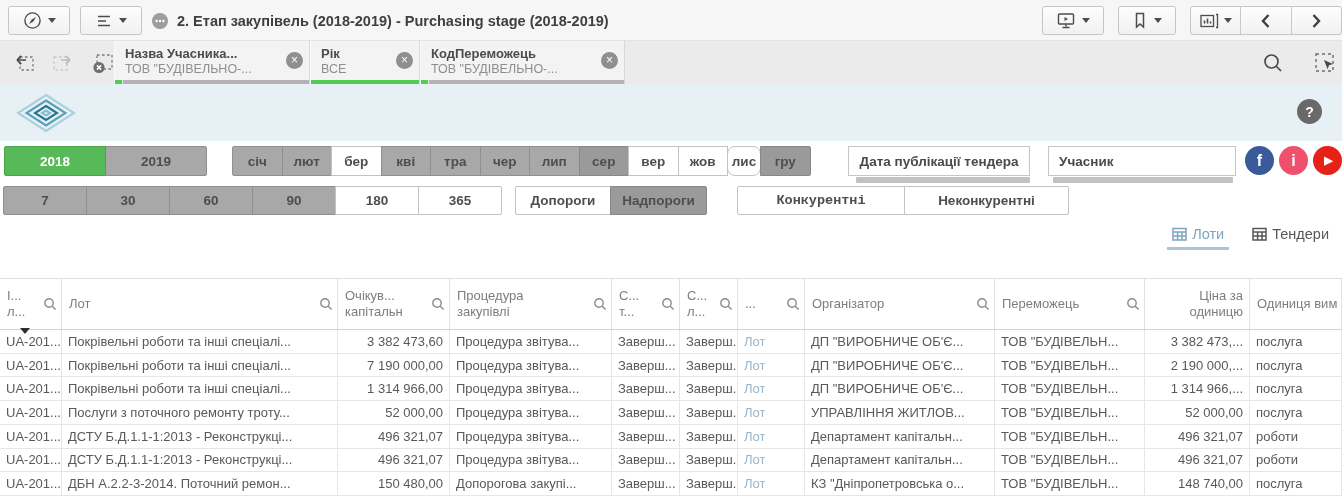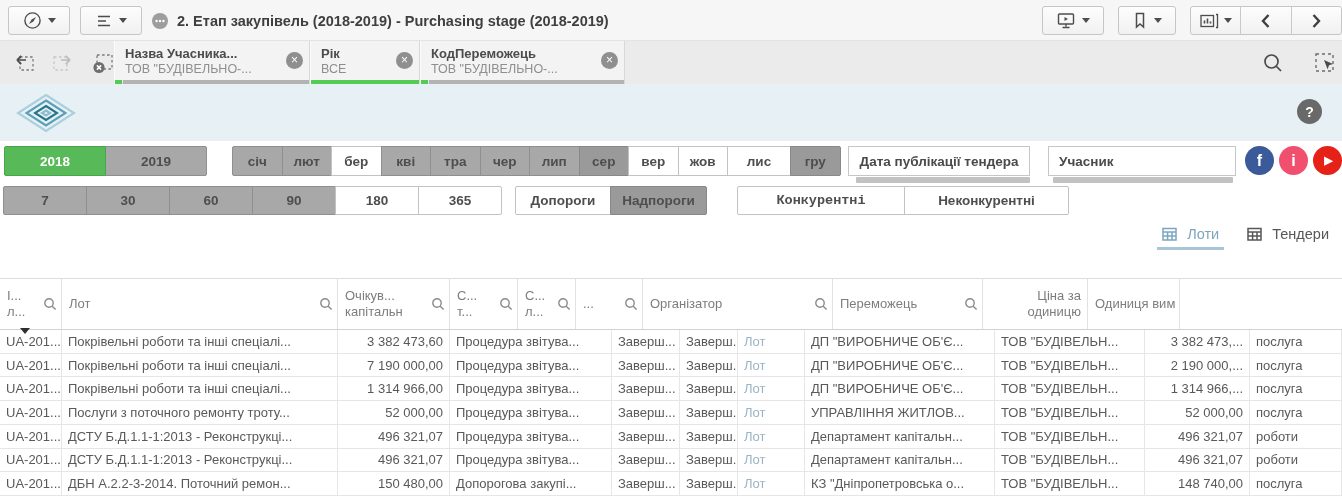--- a/index.html
+++ b/index.html
@@ -73,21 +73,21 @@
   .box-scroll { position: absolute; height: 6px; background: #c2c2c2; border-radius: 1px; top: 177px; }
   .sc-date { left: 856px; width: 174px; }
   .sc-part { left: 1053px; width: 180px; }
   .soc { position: absolute; top: 146px; width: 29px; height: 29px; border-radius: 50%; color: #fff;
          font-weight: bold; font-size: 16px; display: flex; align-items: center; justify-content: center;
          cursor: pointer; }
   .soc.yt { font-size: 11px; padding-left: 2px; }
 
   
   .tabs { position: absolute; top: 221px; right: 8px; height: 29px; display: flex; gap: 18px; }
-  .tab { display: flex; align-items: center; gap: 10px; font-size: 14.5px; color: #575757;
+  .tab { display: flex; align-items: center; gap: 5px; font-size: 14.5px; color: #575757;
          padding: 0 5px; cursor: pointer; border-bottom: 3px solid transparent; }
   .tab.active { color: #7ca6be; border-bottom-color: #a9c6d8; }
   .tab span { white-space: nowrap; }
 
   
   .summary { position: absolute; left: 14px; top: 257px; font-size: 13px; color: #4d4d4d; white-space: nowrap; }
 
   
   .table { position: absolute; left: 0; top: 278px; width: 1342px; }
   .thead { display: flex; height: 52px; border-top: 1px solid #dedede; border-bottom: 1px solid #d2d2d2; }
@@ -242,21 +242,21 @@
       <div class="sbtn st-excluded" style="width: 50.5px;">січ</div>
       <div class="sbtn st-excluded" style="width: 50.5px;">лют</div>
       <div class="sbtn st-possible" style="width: 50.5px;">бер</div>
       <div class="sbtn st-excluded" style="width: 50.5px;">кві</div>
       <div class="sbtn st-excluded" style="width: 50.5px;">тра</div>
       <div class="sbtn st-excluded" style="width: 50.5px;">чер</div>
       <div class="sbtn st-excluded" style="width: 50.5px;">лип</div>
       <div class="sbtn st-excluded-dark" style="width: 50.5px;">сер</div>
       <div class="sbtn st-possible" style="width: 50.5px;">вер</div>
       <div class="sbtn st-possible" style="width: 50.5px;">жов</div>
-      <div class="sbtn st-possible" style="width: 64px;">лис</div>
+      <div class="sbtn st-possible" style="width: 34px; border-radius: 8px;">лис</div>
       <div class="sbtn st-excluded-dark" style="width: 50.5px;">гру</div>
     </div>
   <div class="box-btn box-date">Дата публікації тендера</div>
   <div class="box-scroll sc-date"></div>
   <div class="box-btn box-part">Учасник</div>
   <div class="box-scroll sc-part"></div>
 
   <div class="seg row2 g-days">
       <div class="sbtn st-excluded" style="width: 84px;">7</div>
       <div class="sbtn st-excluded" style="width: 84px;">30</div>
@@ -317,20 +317,30 @@
         <div class="th" style="width: 112px;">
           <div class="lab">
             <div>Очікув...</div>
             <div>капітальн</div>
           </div>
           <svg width="14" height="14" viewBox="0 0 14 14" fill="none" stroke="#8b8b8b" stroke-width="1.4" class="sicon">
             <circle cx="6" cy="6" r="4.2"></circle>
             <path d="M9.2 9.2 L12.6 12.6"></path>
           </svg>
         </div>
+        <div class="th" style="width: 162px;">
+          <div class="lab">
+            <div>Процедура</div>
+            <div>закупівлі</div>
+          </div>
+          <svg width="14" height="14" viewBox="0 0 14 14" fill="none" stroke="#8b8b8b" stroke-width="1.4" class="sicon">
+            <circle cx="6" cy="6" r="4.2"></circle>
+            <path d="M9.2 9.2 L12.6 12.6"></path>
+          </svg>
+        </div>
         <div class="th" style="width: 68px;">
           <div class="lab">
             <div>С...</div>
             <div>т...</div>
           </div>
           <svg width="14" height="14" viewBox="0 0 14 14" fill="none" stroke="#8b8b8b" stroke-width="1.4" class="sicon">
             <circle cx="6" cy="6" r="4.2"></circle>
             <path d="M9.2 9.2 L12.6 12.6"></path>
           </svg>
         </div>

